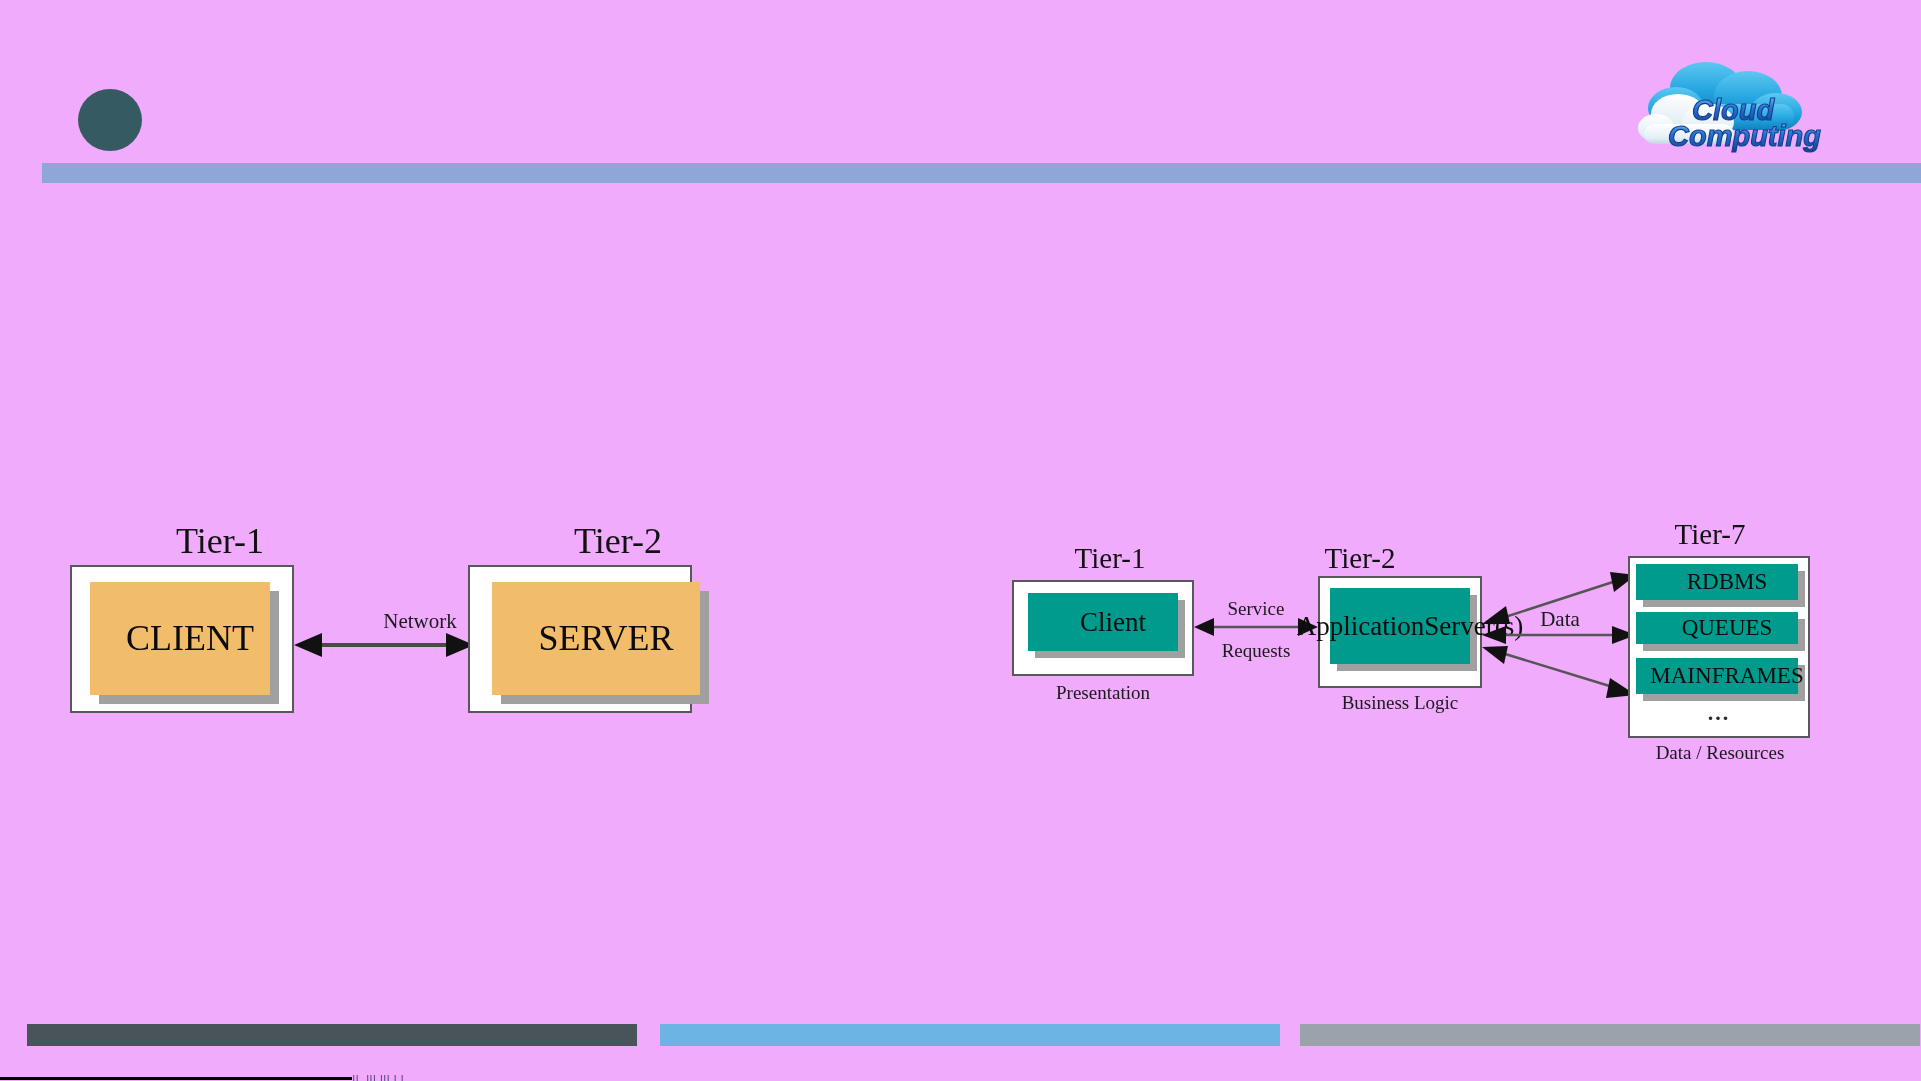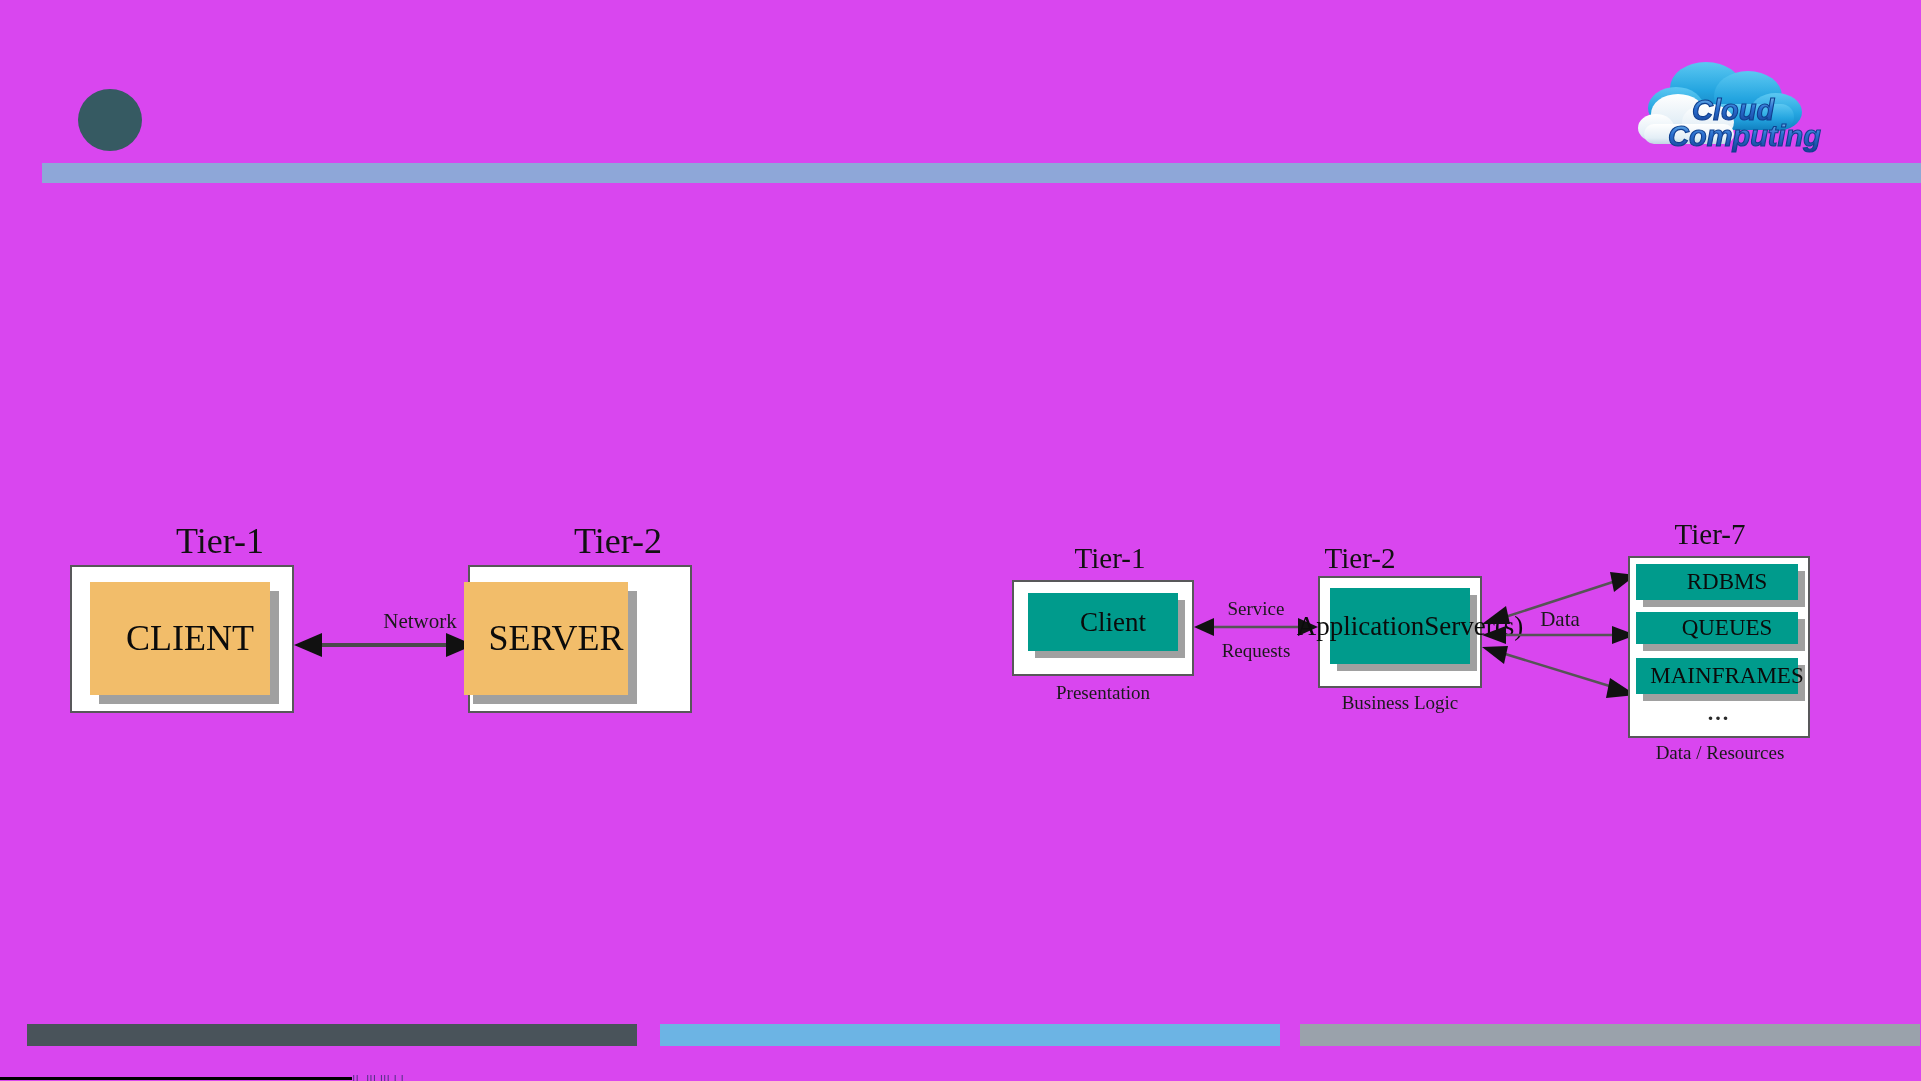--- a/index.html
+++ b/index.html
@@ -8,21 +8,21 @@
     padding: 0;
     background: #ffffff;
   }
   body {
     font-family: "Liberation Serif", "DejaVu Serif", serif;
   }
   .slide {
     position: relative;
     width: 1921px;
     height: 1081px;
-    background: #d946ef;
+    background: #f0abfc;
     overflow: hidden;
   }
 
   
   .header-dot {
     position: absolute;
     left: 78px;
     top: 89px;
     width: 64px;
     height: 62px;
@@ -195,21 +195,21 @@
     <svg class="arrow-svg" style="left:234px; top:105px; width:180px; height:40px;" viewBox="0 0 180 40" xmlns="http://www.w3.org/2000/svg">
       <line x1="22" y1="20" x2="158" y2="20" stroke="#4a4a4a" stroke-width="4"></line>
       <polygon points="0,20 28,8 28,32" fill="#111111"></polygon>
       <polygon points="180,20 152,8 152,32" fill="#111111"></polygon>
     </svg>
 
     <div class="tier-title" style="left:468px; top:0px; width:180px; font-size:36px;">Tier-2</div>
 
     <div class="outer-box" style="left:408px; top:45px; width:224px; height:148px;"></div>
 
-    <div class="inner-box orange" style="left:404px; top:62px; width:164px; height:113px; font-size:36px;">
+    <div class="inner-box orange" style="left:432px; top:62px; width:208px; height:113px; font-size:36px;">
       <span>SERVER</span>
     </div>
   </div>
 
   <div class="diagram" style="left:1000px; top:520px; width:880px; height:290px;">
 
     <div class="tier-title" style="left:40px; top:22px; width:140px; font-size:29px;">Tier-1</div>
 
     <div class="outer-box" style="left:12px; top:60px; width:182px; height:96px; border-width:2px;"></div>
 

